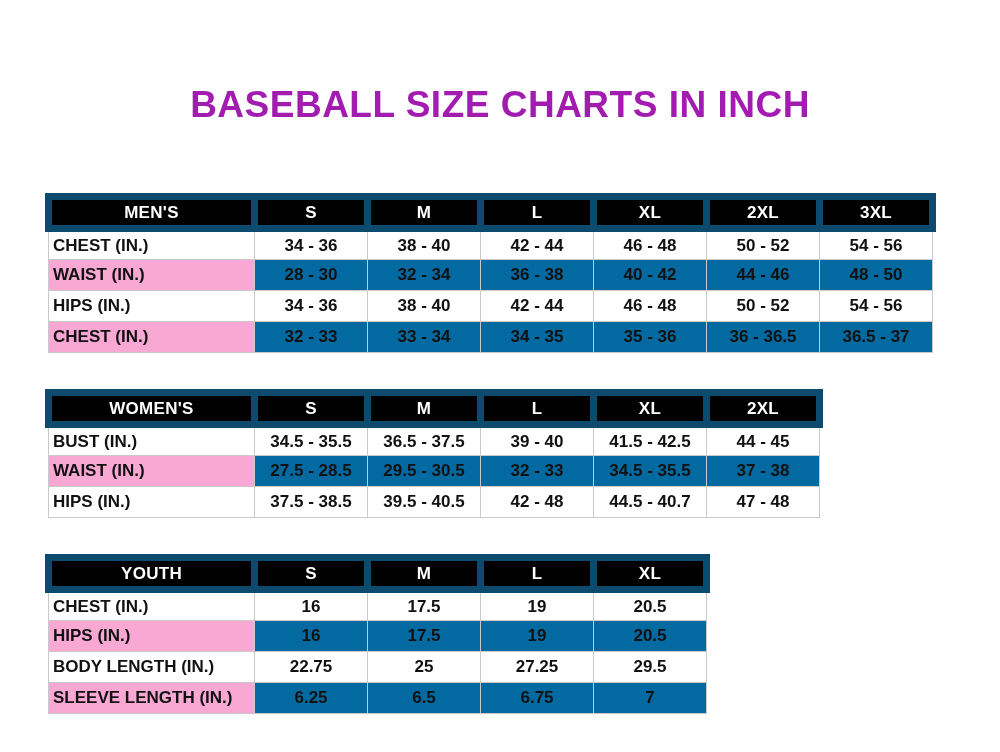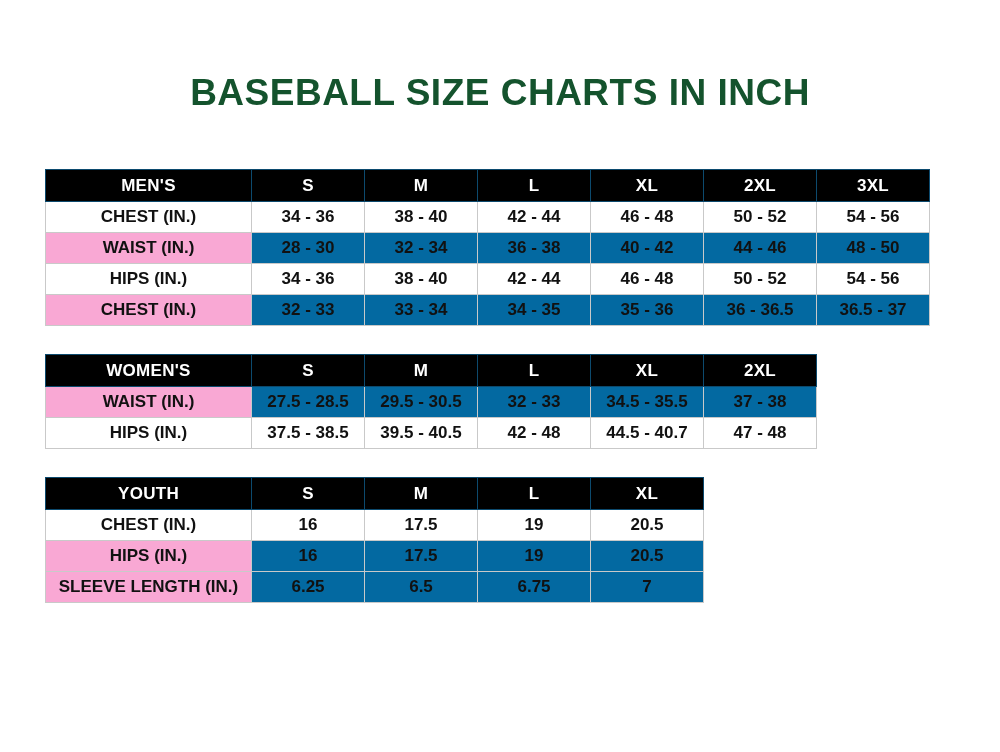--- a/index.html
+++ b/index.html
@@ -18,77 +18,77 @@
     position: relative;
     width: 1000px;
     height: 752px;
     box-sizing: border-box;
   }
   .chart-title {
     text-align: center;
     font-size: 37px;
     font-weight: bold;
     letter-spacing: 0.5px;
-    color: #14532d;
-    margin: 0;
+    color: #a21caf;
+    margin: 12px;
     padding-top: 72px;
     font-family: "Liberation Sans", sans-serif;
   }
 
   .tables-wrap {
     padding-top: 55px;
   }
 
   table.size-table {
     border-collapse: collapse;
     margin: 0 0 0 45px;
     table-layout: fixed;
   }
   table.size-table + table.size-table {
-    margin-top: 28px;
+    margin-top: 36px;
   }
 
   table.size-table th,
   table.size-table td {
     border: 1px solid #ffffff;
     height: 31px;
     text-align: center;
     vertical-align: middle;
     font-size: 17px;
     font-weight: bold;
     font-family: "Liberation Sans", sans-serif;
     padding: 0 4px;
     box-sizing: border-box;
   }
 
   
   table.size-table thead th {
     background: #000000;
     color: #ffffff;
-    border: 1px solid #0c4a6e;
+    border: 7px solid #0c4a6e;
     height: 32px;
     font-size: 17px;
     letter-spacing: 0.3px;
   }
   table.size-table thead th.row-head {
     text-align: center;
   }
 
   
   table.size-table tbody td {
     background: #ffffff;
     color: #111111;
     border: 1px solid #c9c9c9;
   }
   table.size-table tbody tr.alt td {
     background: #0369a1;
   }
   table.size-table tbody td.row-label {
     background: #ffffff;
-    text-align: center;
+    text-align: left;
   }
   table.size-table tbody tr.alt td.row-label {
     background: #f9a8d4;
   }
 
   
   .men col.c0 { width: 206px; }
   .men col.cx { width: 113px; }
 
   
@@ -183,20 +183,28 @@
         <tr>
           <th class="row-head">WOMEN'S</th>
           <th>S</th>
           <th>M</th>
           <th>L</th>
           <th>XL</th>
           <th>2XL</th>
         </tr>
       </thead>
       <tbody>
+        <tr>
+          <td class="row-label">BUST (IN.)</td>
+          <td>34.5 - 35.5</td>
+          <td>36.5 - 37.5</td>
+          <td>39 - 40</td>
+          <td>41.5 - 42.5</td>
+          <td>44 - 45</td>
+        </tr>
         <tr class="alt">
           <td class="row-label">WAIST (IN.)</td>
           <td>27.5 - 28.5</td>
           <td>29.5 - 30.5</td>
           <td>32 - 33</td>
           <td>34.5 - 35.5</td>
           <td>37 - 38</td>
         </tr>
         <tr>
           <td class="row-label">HIPS (IN.)</td>
@@ -234,20 +242,27 @@
           <td>19</td>
           <td>20.5</td>
         </tr>
         <tr class="alt">
           <td class="row-label">HIPS (IN.)</td>
           <td>16</td>
           <td>17.5</td>
           <td>19</td>
           <td>20.5</td>
         </tr>
+        <tr>
+          <td class="row-label">BODY LENGTH (IN.)</td>
+          <td>22.75</td>
+          <td>25</td>
+          <td>27.25</td>
+          <td>29.5</td>
+        </tr>
         <tr class="alt">
           <td class="row-label">SLEEVE LENGTH (IN.)</td>
           <td>6.25</td>
           <td>6.5</td>
           <td>6.75</td>
           <td>7</td>
         </tr>
       </tbody>
     </table>
 

